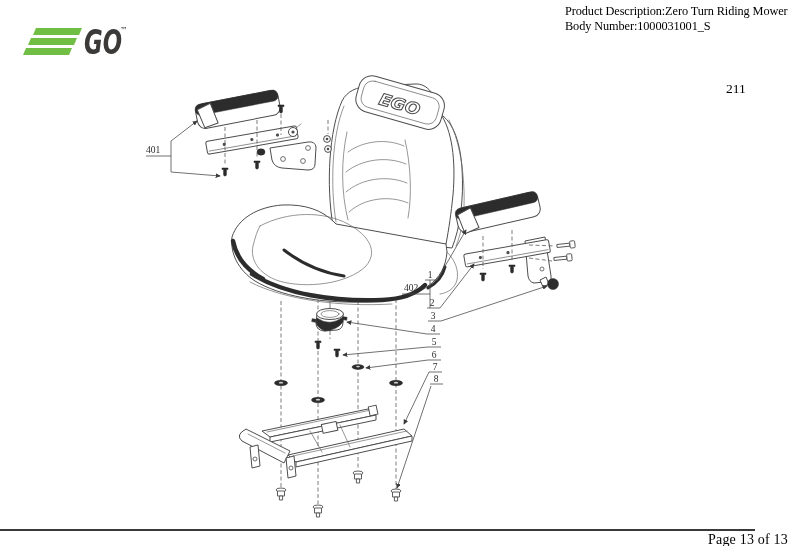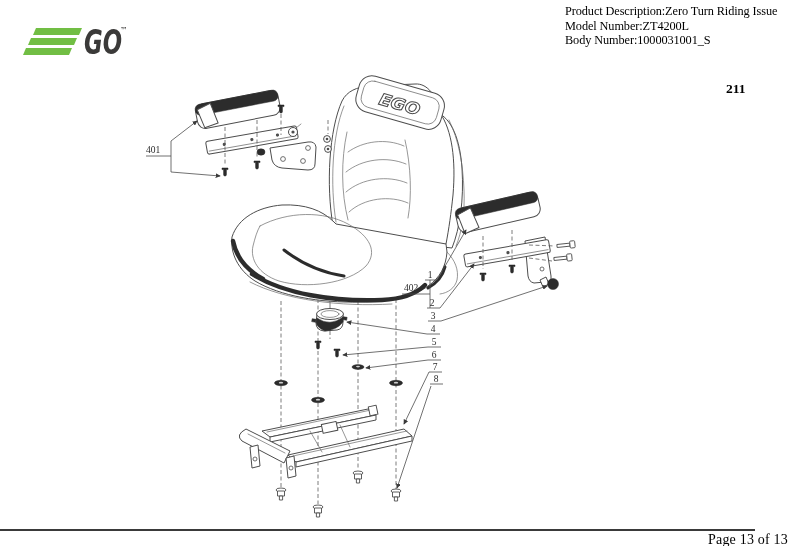--- a/index.html
+++ b/index.html
@@ -1,21 +1,21 @@
 <!DOCTYPE html>
 <html><head>
 <meta charset="utf-8">
 <style>
   html,body{margin:0;padding:0;background:#ffffff;}
   .page{position:relative;width:800px;height:546px;background:#fff;overflow:hidden;
         font-family:"Liberation Serif",serif;color:#000;}
   
   .header-info{position:absolute;left:565px;top:4px;font-size:12.3px;line-height:14.5px;
                letter-spacing:-0.1px;white-space:nowrap;}
-  .page-number{position:absolute;left:726px;top:81px;font-size:13.5px;font-weight:bold;}
+  .page-number{position:absolute;left:726px;top:81px;font-size:13.5px;}
   
   .footer-rule{position:absolute;left:0;top:529px;width:755px;height:2px;background:#3a3a3a;}
   .footer-label{position:absolute;left:708px;top:532px;font-size:14px;letter-spacing:0.2px;}
   svg{position:absolute;left:0;top:0;}
   .tn{fill:none;stroke:#6a6a6a;stroke-width:0.7;stroke-linecap:round;stroke-linejoin:round;}
   .fw{fill:#ffffff;stroke:#4d4d4d;stroke-width:1;stroke-linejoin:round;}
   .fd{fill:#2c2c2c;stroke:#2c2c2c;stroke-width:0.5;}
   .dk{fill:none;stroke:#2c2c2c;stroke-linecap:round;}
   .dash{fill:none;stroke:#5a5a5a;stroke-width:0.8;stroke-dasharray:4 2.5;}
   .dashdot{fill:none;stroke:#5a5a5a;stroke-width:0.8;stroke-dasharray:7 2.5 1.5 2.5;}
@@ -23,22 +23,21 @@
   .callout{font-family:"Liberation Serif",serif;font-size:9.5px;fill:#2b2b2b;}
   .hole{fill:#ffffff;stroke:#4d4d4d;stroke-width:0.8;}
   .holed{fill:#4d4d4d;}
 </style>
 </head>
 <body>
 
 <div class="page">
 
   <div class="header-info">
-    <div>Product Description:Zero Turn Riding Issue</div>
-    <div>Model Number:ZT4200L</div>
+    <div>Product Description:Zero Turn Riding Mower</div>
     <div>Body Number:1000031001_S</div>
   </div>
   <div class="page-number">211</div>
 
   <div class="footer-rule"></div>
   <div class="footer-label">Page 13 of 13</div>
 
   <svg width="800" height="546" viewBox="0 0 800 546">
     <defs>
       <marker id="arr" markerWidth="7" markerHeight="6" refX="5.5" refY="3" orient="auto">

